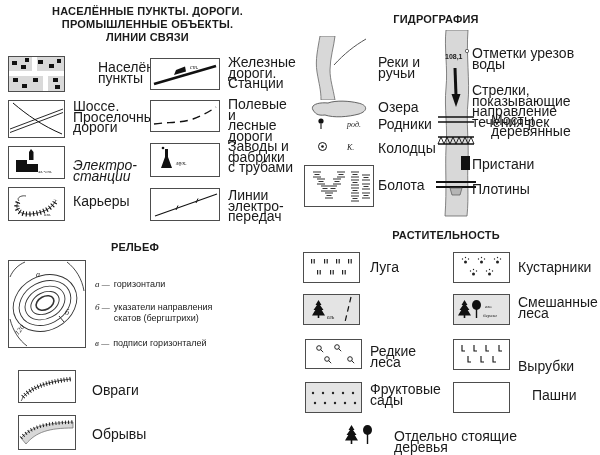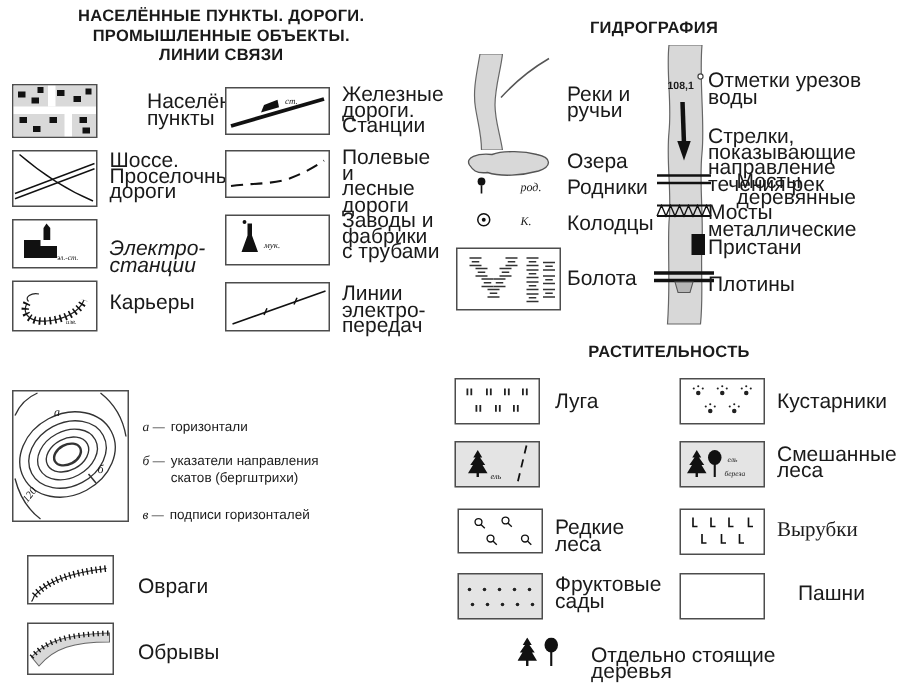--- a/index.html
+++ b/index.html
@@ -213,26 +213,26 @@
       <line x1="16" y1="157" x2="56" y2="157" stroke="#111" stroke-width="2.2"></line>
       <polygon points="30,158 42,158 40,165 32,165" fill="#b5b5b5" stroke="#555" stroke-width="0.7"></polygon>
     </g>
   </svg>
 
   <div class="lbl" style="left:172px;top:48px;width:120px;">Отметки урезов
 воды</div>
   <div class="lbl" style="left:172px;top:85px;width:130px;">Стрелки, показывающие
 направление течения рек</div>
   <div class="lbl" style="left:172px;top:115px;width:108px;margin-left:19px;">Мосты деревянные</div>
-  <div class="lbl" style="left:172px;top:136px;width:128px;">Мосты металлические</div>
   <div class="lbl" style="left:172px;top:159px;width:128px;">Пристани</div>
   <div class="lbl" style="left:172px;top:184px;width:128px;">Плотины</div>
 </div>
 
 <div class="abs" style="left:0;top:230px;width:300px;height:225px;">
+  <div class="sec-title" style="left:0;top:11px;width:270px;">РЕЛЬЕФ</div>
 
   <div class="sym-box" style="left:8px;top:30px;width:78px;height:88px;">
     <svg width="76" height="86" viewBox="0 0 76 86">
       <g fill="none" stroke="#333" stroke-width="0.9" transform="rotate(-28 36 42)">
         <ellipse cx="36" cy="42" rx="33" ry="27"></ellipse>
         <ellipse cx="36" cy="42" rx="27" ry="21"></ellipse>
         <ellipse cx="36" cy="42" rx="21" ry="15.5"></ellipse>
         <ellipse cx="36" cy="42" rx="15" ry="10.5"></ellipse>
         <ellipse cx="36" cy="42" rx="9.5" ry="6.5" stroke-width="1.6"></ellipse>
       </g>
@@ -377,21 +377,21 @@
         <path d="M8 5 v6 h3"></path>
           <path d="M20 5 v6 h3"></path>
           <path d="M32 5 v6 h3"></path>
           <path d="M45 5 v6 h3"></path>
         <path d="M14 16 v6 h3"></path>
           <path d="M27 16 v6 h3"></path>
           <path d="M39 16 v6 h3"></path>
       </g>
     </svg>
   </div>
-  <div class="lbl" style="left:218px;top:124px;width:80px;font-family:Liberation Serif, serif;">Вырубки</div>
+  <div class="lbl" style="left:218px;top:136px;width:80px;">Вырубки</div>
 
   <div class="sym-box fill-gray" style="left:5px;top:157px;width:57px;height:31px;">
     <svg width="55" height="29" viewBox="0 0 55 29">
       <g fill="#222">
         <circle cx="7" cy="10" r="1.2"></circle>
           <circle cx="17" cy="10" r="1.2"></circle>
           <circle cx="27" cy="10" r="1.2"></circle>
           <circle cx="37" cy="10" r="1.2"></circle>
           <circle cx="47" cy="10" r="1.2"></circle>
         <circle cx="9" cy="20" r="1.2"></circle>

